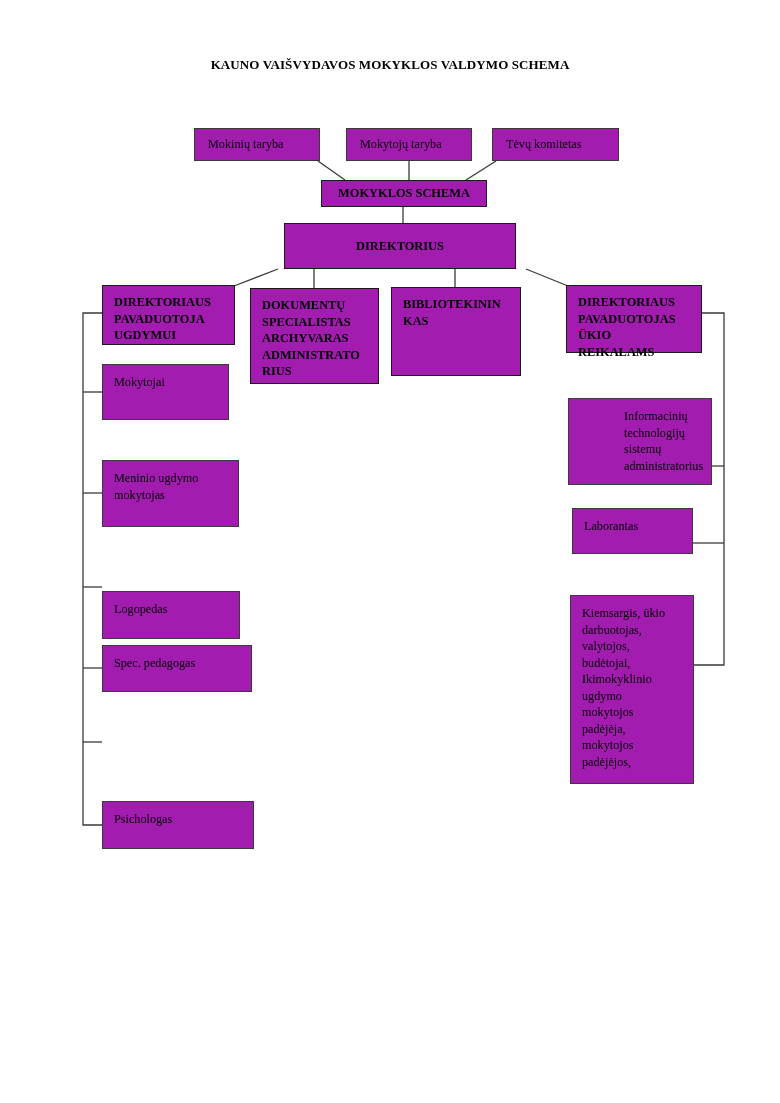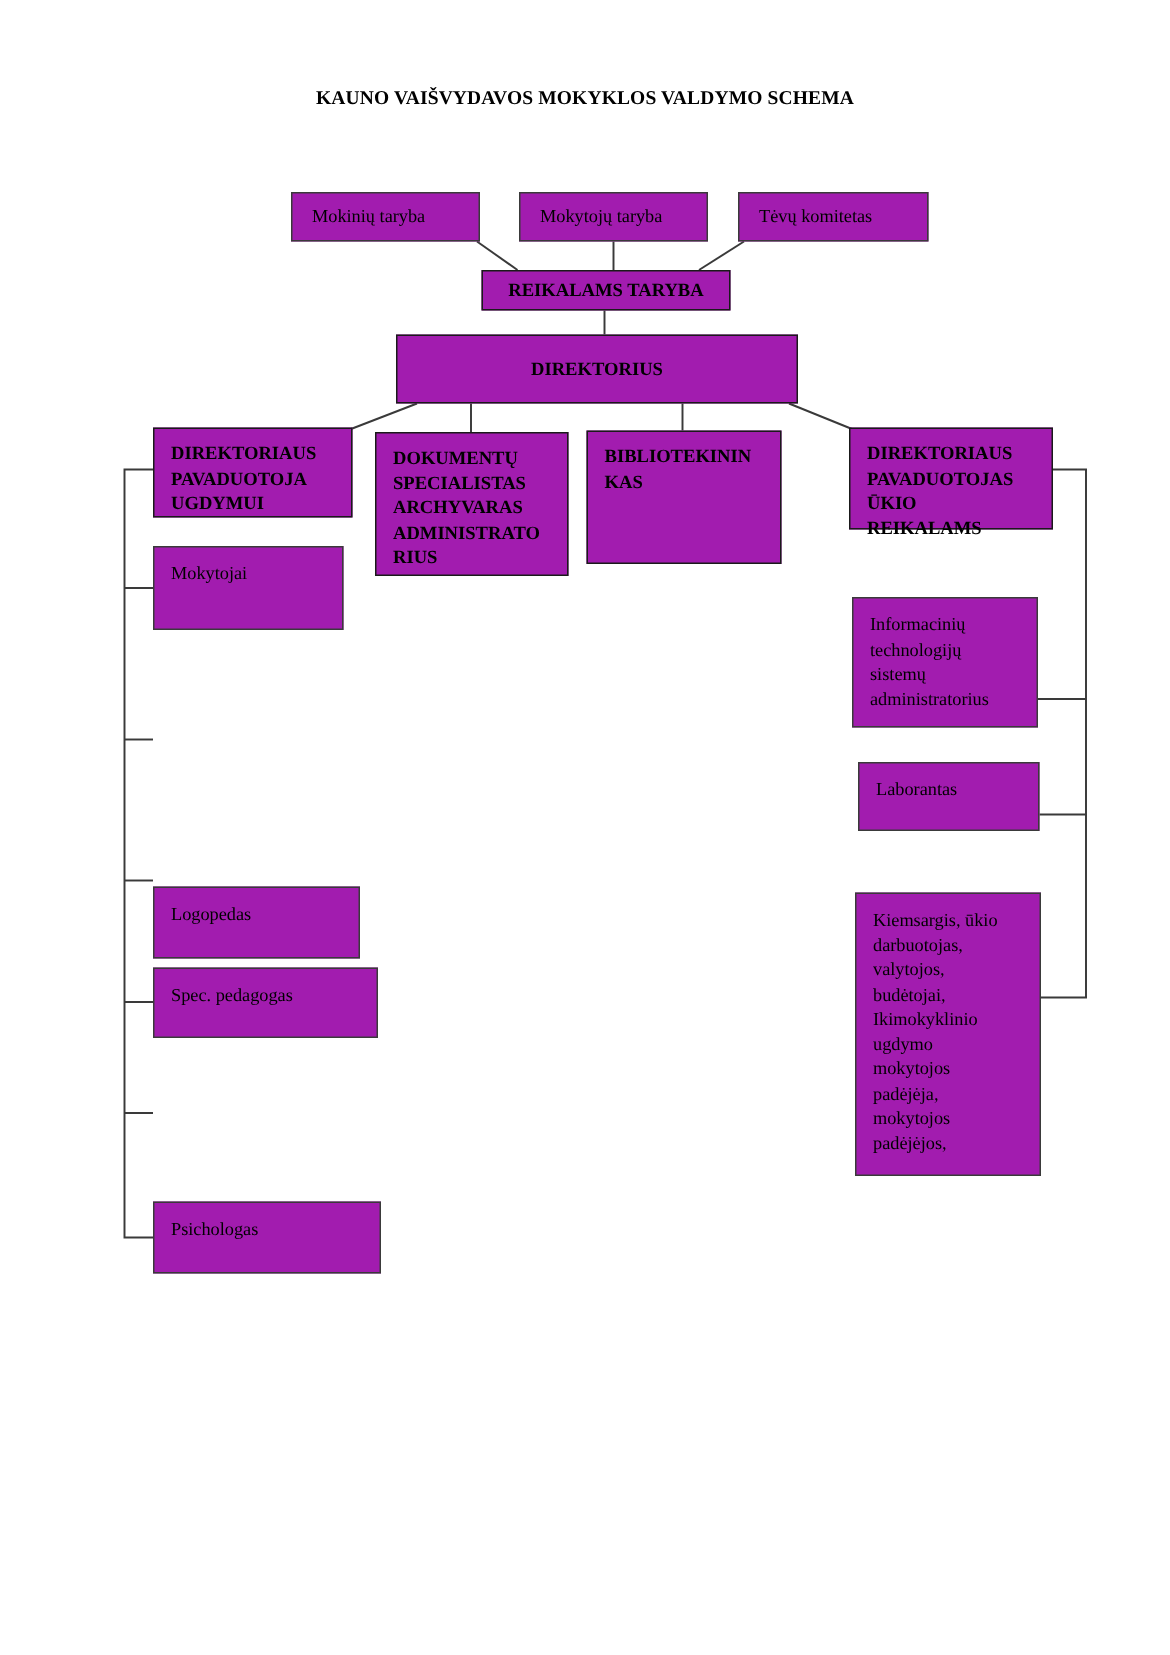--- a/index.html
+++ b/index.html
@@ -81,35 +81,35 @@
   }
   
   #node-mokiniu-taryba   { left:194px; top:128px; width:126px; height:33px; }
   #node-mokytoju-taryba  { left:346px; top:128px; width:126px; height:33px; }
   #node-tevu-komitetas   { left:492px; top:128px; width:127px; height:33px; }
   #node-mokiniu-taryba .txt,
   #node-mokytoju-taryba .txt,
   #node-tevu-komitetas .txt { padding: 7px 0 0 13px; }
 
   #node-mokyklos-taryba  { left:321px; top:180px; width:166px; height:27px; font-size:12.6px; }
-  #node-direktorius      { left:264px; top:223px; width:268px; height:46px; font-size:16px; }
+  #node-direktorius      { left:284px; top:223px; width:232px; height:46px; font-size:16px; }
 
   #node-pav-ugdymui      { left:102px; top:285px; width:133px; height:60px; }
   #node-dokumentu        { left:250px; top:288px; width:129px; height:96px; }
   #node-bibliotekininkas { left:391px; top:287px; width:130px; height:89px; }
   #node-pav-ukio         { left:566px; top:285px; width:136px; height:68px; }
 
   #node-mokytojai        { left:102px; top:364px; width:127px; height:56px; }
   #node-meninio          { left:102px; top:460px; width:137px; height:67px; }
   #node-logopedas        { left:102px; top:591px; width:138px; height:48px; }
   #node-spec-pedagogas   { left:102px; top:645px; width:150px; height:47px; }
   #node-socialinis       { left:102px; top:719px; width:152px; height:47px; }
   #node-psichologas      { left:102px; top:801px; width:152px; height:48px; }
 
-  #node-it-administratorius { left:568px; top:398px; width:124px; height:87px; }
+  #node-it-administratorius { left:568px; top:398px; width:144px; height:87px;padding-left:44px; }
   #node-laborantas          { left:572px; top:508px; width:121px; height:46px; }
   #node-kiemsargis          { left:570px; top:595px; width:124px; height:189px; }
 </style>
 </head>
 <body>
 
 <div id="page">
 
   <svg id="svg-connectors" viewBox="0 0 780 1103" width="780" height="1103">
     <g stroke="#3a3a3a" stroke-width="1.3" fill="none" shape-rendering="geometricPrecision">
@@ -144,21 +144,21 @@
     <span class="txt">Mokinių taryba</span>
   </div>
   <div class="node n-plain" id="node-mokytoju-taryba">
     <span class="txt">Mokytojų taryba</span>
   </div>
   <div class="node n-plain" id="node-tevu-komitetas">
     <span class="txt">Tėvų  komitetas</span>
   </div>
 
   <div class="node n-bold n-center" id="node-mokyklos-taryba">
-    <span class="txt">REIKALAMS TARYBA</span>
+    <span class="txt">MOKYKLOS SCHEMA</span>
   </div>
 
   <div class="node n-bold n-center" id="node-direktorius">
     <span class="txt">DIREKTORIUS</span>
   </div>
 
   <div class="node n-bold" id="node-pav-ugdymui">
     <span class="txt">DIREKTORIAUS
 PAVADUOTOJA
 UGDYMUI</span>
@@ -176,20 +176,24 @@
   </div>
   <div class="node n-bold" id="node-pav-ukio">
     <span class="txt">DIREKTORIAUS
 PAVADUOTOJAS
 ŪKIO
 REIKALAMS</span>
   </div>
 
   <div class="node n-plain" id="node-mokytojai">
     <span class="txt">Mokytojai</span>
+  </div>
+  <div class="node n-plain" id="node-meninio">
+    <span class="txt">Meninio ugdymo
+mokytojas</span>
   </div>
   <div class="node n-plain" id="node-logopedas">
     <span class="txt">Logopedas</span>
   </div>
   <div class="node n-plain" id="node-spec-pedagogas">
     <span class="txt">Spec. pedagogas</span>
   </div>
   <div class="node n-plain" id="node-psichologas">
     <span class="txt">Psichologas</span>
   </div>

